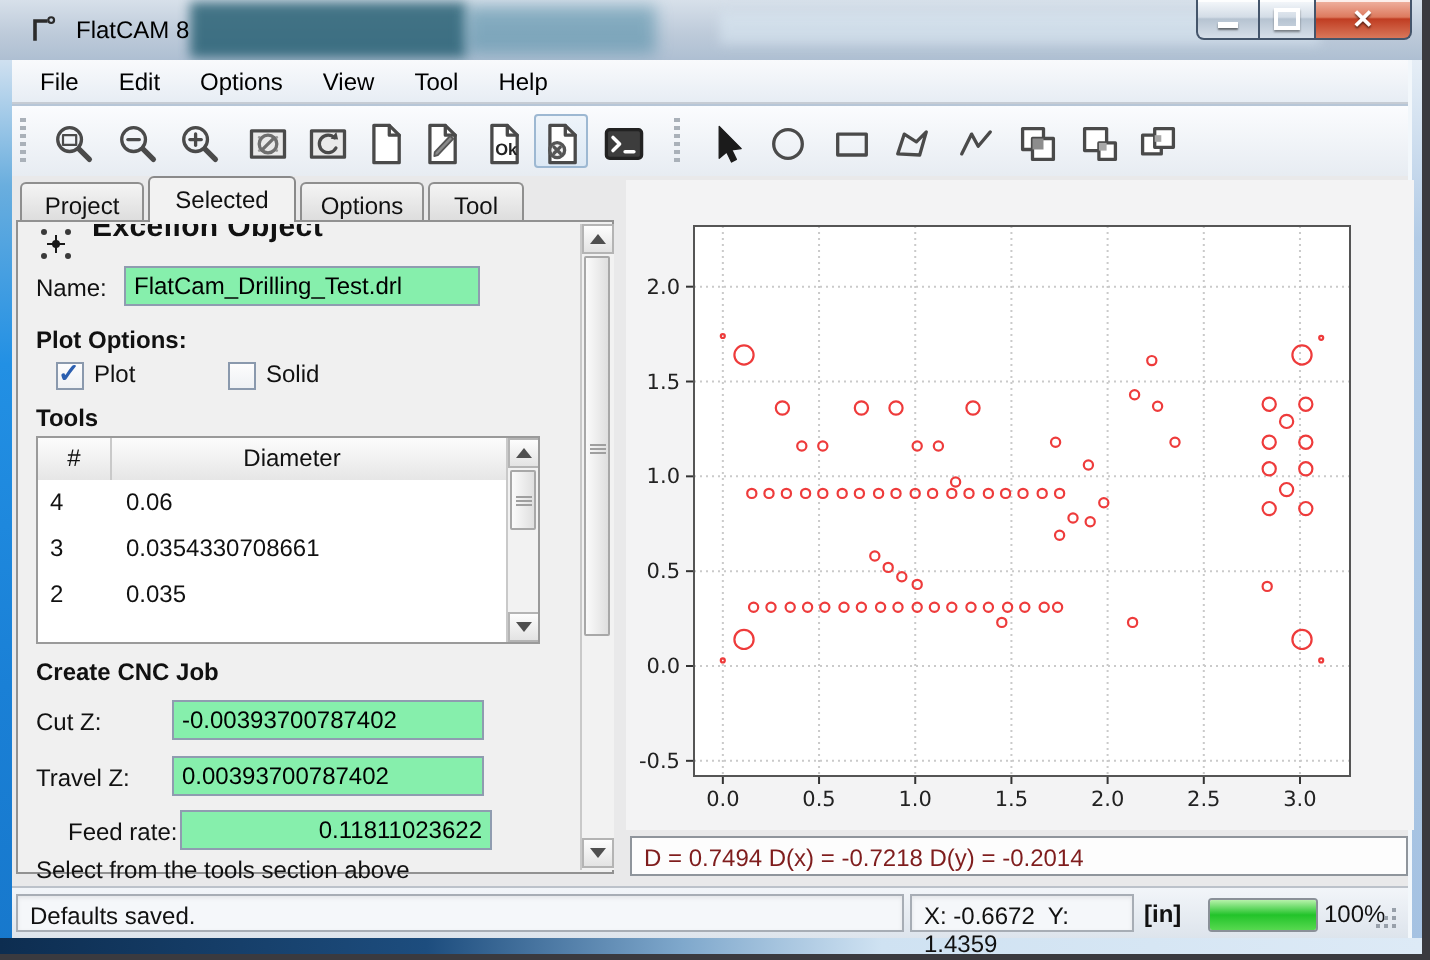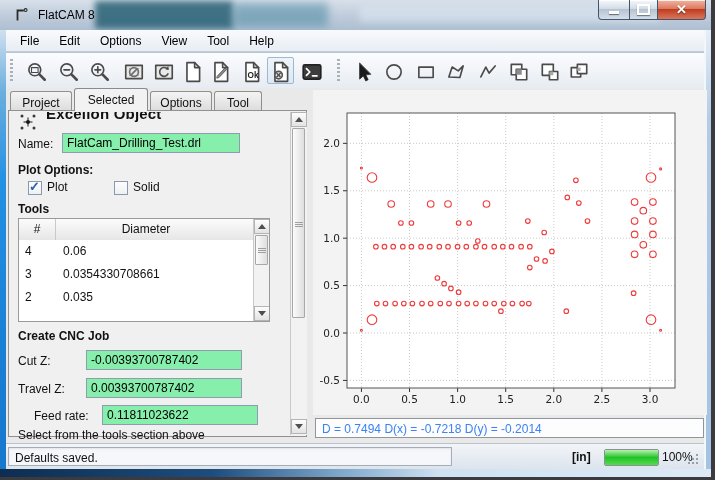--- a/index.html
+++ b/index.html
@@ -82,21 +82,21 @@
   .sb{position:absolute;background:#f2f2f2;border-left:1px solid #c9c9c9;}
   .sb-btn{position:absolute;left:0;width:100%;height:15px;background:linear-gradient(#fdfdfd,#e3e3e3);border:1px solid #b4b4b4;box-sizing:border-box;display:flex;align-items:center;justify-content:center;}
   .sb-thumb{position:absolute;left:1px;background:linear-gradient(90deg,#fbfbfb,#dfdfdf);border:1px solid #a8a8a8;box-sizing:border-box;border-radius:1px;}
   .sb-grip{position:absolute;left:50%;transform:translateX(-50%);width:8px;height:5px;
     background:repeating-linear-gradient(180deg,#9f9f9f 0 1px,transparent 1px 2px);}
   .arr-up{width:0;height:0;border-left:4px solid transparent;border-right:4px solid transparent;border-bottom:5px solid #4f4f4f;}
   .arr-dn{width:0;height:0;border-left:4px solid transparent;border-right:4px solid transparent;border-top:5px solid #4f4f4f;}
 
   
   .plot-fig{position:absolute;left:313px;top:90px;width:394px;height:325px;}
-  .d-box{position:absolute;left:315px;top:418px;width:389px;height:20px;background:#fdfdfd;border:1px solid #8f959c;box-sizing:border-box;padding:3px 0 0 6px;color:#3b82f6;}
+  .d-box{position:absolute;left:315px;top:418px;width:389px;height:20px;background:#fdfdfd;border:1px solid #8f959c;box-sizing:border-box;padding:3px 0 0 6px;color:#7f1d1d;}
 
   
   .statusbar{position:absolute;left:6px;top:443px;width:698px;height:26px;
     background:linear-gradient(#f2f5f9,#dde4ec);border-top:1px solid #bcc2ca;box-sizing:border-box;}
   .sunken{position:absolute;top:3px;height:19px;border:1px solid #a7adb5;background:#f5f7fa;box-sizing:border-box;box-shadow:inset 0 1px 2px rgba(0,0,0,.08);padding:3px 0 0 6px;}
   .units{position:absolute;left:566px;top:6px;font-weight:bold;}
   .progress{position:absolute;left:598px;top:5px;width:53px;height:15px;border:1px solid #8a9098;border-radius:2px;background:#e8ebee;overflow:hidden;}
   .progress-fill{height:100%;background:linear-gradient(#b4f2a8,#4ade3c 45%,#18b81e 55%,#51d74b);}
   .progress-label{position:absolute;left:656px;top:6px;}
   .resize-grip{position:absolute;right:4px;bottom:3px;}
@@ -340,21 +340,21 @@
 
         <span class="plabel pbold" style="left:8px;top:217px;">Create CNC Job</span>
 
         <span class="plabel" style="left:8px;top:242px;">Cut Z:</span>
         <input class="pinput" style="left: 76px; top: 238px; width: 146px;" value="-0.00393700787402">
 
         <span class="plabel" style="left:8px;top:270px;">Travel Z:</span>
         <input class="pinput" style="left: 76px; top: 266px; width: 146px;" value="0.00393700787402">
 
         <span class="plabel" style="left:24px;top:297px;">Feed rate:</span>
-        <input class="pinput" style="left: 92px; top: 293px; width: 146px;" value="0.11811023622">
+        <input class="pinput" style="left: 80px; top: 293px; width: 146px; text-align: right;" value="0.11811023622">
 
         <span class="plabel" style="left:8px;top:316px;">Select from the tools section above</span>
       </div>
 
       <div class="sb" style="left:281px;top:1px;width:16px;height:323px;">
         <div class="sb-btn" style="top:0;">
             <div class="arr-up"></div>
           </div>
         <div class="sb-thumb" style="top:16px;height:190px;width:13px;">
             <div class="sb-grip" style="top:93px;"></div>
@@ -488,20 +488,24 @@
         <circle cx="187.9" cy="221.2" r="2.3" fill="none" stroke="#ee3b3b" stroke-width="1.1"></circle>
         <circle cx="253.3" cy="221.2" r="2.3" fill="none" stroke="#ee3b3b" stroke-width="1.1"></circle>
         <circle cx="320.6" cy="203.2" r="2.3" fill="none" stroke="#ee3b3b" stroke-width="1.1"></circle>
       </svg>
     <div class="d-box">D = 0.7494  D(x) = -0.7218  D(y) = -0.2014</div>
 
     <div class="statusbar">
       <div class="sunken" style="left:2px;width:444px;">
         <span>Defaults saved.</span>
       </div>
+      <div class="sunken" style="left:449px;width:112px;">
+        <span>X: -0.6672</span>&nbsp;
+        <span>Y: 1.4359</span>
+      </div>
       <span class="units">[in]</span>
       <div class="progress">
         <div class="progress-fill" style="width: 100%; background: linear-gradient(rgb(182, 242, 170), rgb(34, 195, 42) 50%, rgb(87, 217, 79));"></div>
       </div>
       <span class="progress-label">100%</span>
       <svg class="resize-grip" width="12" height="12">
         <g fill="#98a0aa">
           <rect x="8" y="0" width="2" height="2"></rect>
             <rect x="8" y="4" width="2" height="2"></rect>
             <rect x="8" y="8" width="2" height="2"></rect>

